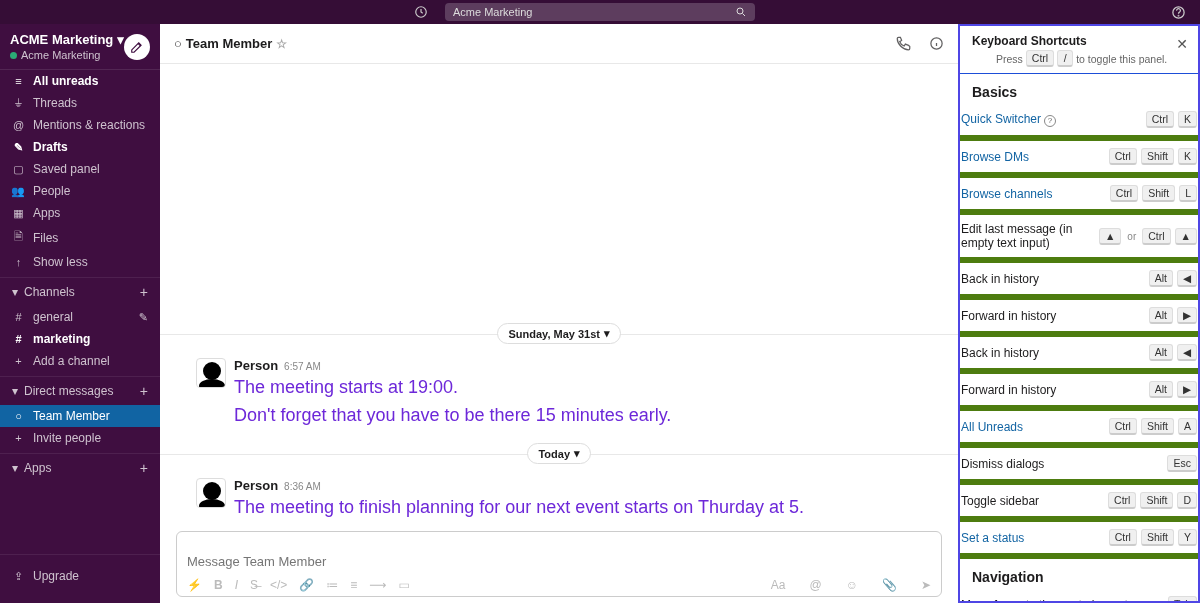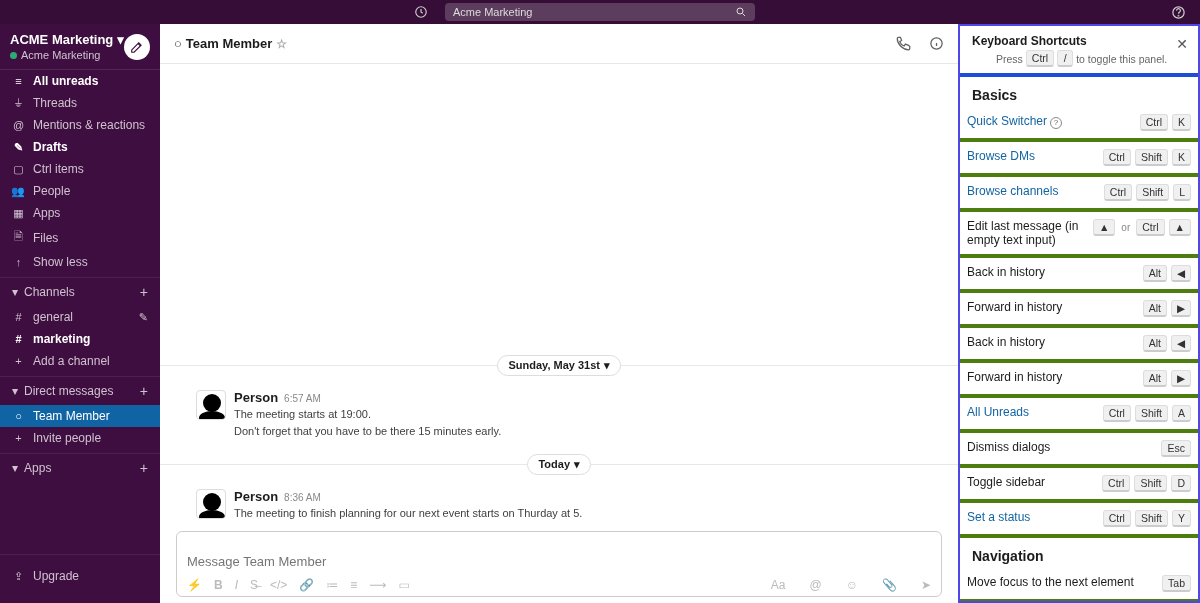--- a/index.html
+++ b/index.html
@@ -36,34 +36,34 @@
 .date-divider { display:flex; align-items:center; justify-content:center; position:relative; margin: 10px 0;}
 .date-divider::before { content:""; position:absolute; left:0; right:0; top:50%; height:1px; background:#e8e8e8;}
 .date-pill { background:#fff; border:1px solid #ddd; border-radius:12px; padding:3px 10px; font-size:11px; font-weight:600; color:#1d1c1d; position:relative; display:flex; align-items:center; gap:4px;}
 .msg { display:flex; gap:8px; padding: 4px 16px; margin-left: 20px; }
 .avatar { width:30px; height:30px; border-radius:4px; background:#fff; border:1px solid #ddd; flex-shrink:0; position:relative; overflow:hidden;}
 .avatar::before { content:""; position:absolute; width:18px; height:18px; background:#000; border-radius:50%; top:3px; left:6px;}
 .avatar::after { content:""; position:absolute; width:26px; height:14px; background:#000; border-radius:50% 50% 0 0; bottom:-6px; left:2px;}
 .msg-body .head { display:flex; gap:6px; align-items:baseline;}
 .msg-body .name { font-weight:700; font-size:13px; color:#1d1c1d;}
 .msg-body .time { font-size:10px; color:#888;}
-.msg-body .text { font-size:11px; color:#404040; line-height:1.5; margin-top:1px;}
+.msg-body .text { font-size:18px; color:#6d28d9; line-height:1.5; margin-top:1px;}
 .composer-wrap { padding: 0 16px 6px;}
 .composer { border:1px solid #ccc; border-radius:6px; padding: 20px 10px 4px;}
 .composer input { border:none; width:100%; font-size:13px; outline:none; color:#555;}
 .composer-tools { display:flex; align-items:center; gap:12px; margin-top:8px; color:#bbb; font-size:12px;}
 .composer-tools .right { margin-left:auto; display:flex; gap:24px;}
 
 .shortcuts { width: 240px; border: 2px solid #4f46e5; border-left:none; overflow-y:auto; font-size:12px; color:#1d1c1d; padding-bottom:20px;}
-.sc-header { padding: 8px 12px 6px; position:relative; border-bottom:4px solid #1d4ed8;}
+.sc-header { padding: 8px 12px 6px; position:relative; border-bottom:1px solid #1d4ed8;}
 .sc-header .title { font-weight:700; font-size:12px;}
 .sc-header .sub { font-size:10.5px; color:#666; margin-top:2px; display:flex; align-items:center; gap:3px;padding-left:24px;}
 .sc-header .close { position:absolute; right:10px; top:10px; color:#555; cursor:pointer; font-size:14px;}
 .sc-section-title { font-weight:700; font-size:14px; padding: 10px 12px 4px;}
-.sc-row { display:flex; align-items:flex-start; justify-content:space-between; padding: 7px 7px; border-bottom:4px solid #4d7c0f; gap:8px;}
+.sc-row { display:flex; align-items:center; justify-content:space-between; padding: 7px 1px; border-bottom:6px solid #4d7c0f; gap:8px;}
 .sc-row .label { flex:1; }
 .sc-row .label.link { color:#1264a3; cursor:pointer;}
 .keys { display:flex; gap:4px; align-items:center; flex-shrink:0;}
 .key { background:#f0f0f0; border:1px solid #ddd; border-bottom:2px solid #ccc; border-radius:3px; padding: 1px 5px; font-size:10.5px; color:#333; min-width:16px; text-align:center;}
 .or { font-size:10px; color:#888; padding:0 2px;}
 .qhelp { display:inline-flex; width:12px; height:12px; border:1px solid #888; border-radius:50%; font-size:8px; align-items:center; justify-content:center; margin-left:3px; color:#666;}
 
 svg { display:block; }
 </style>
 </head>
@@ -128,21 +128,21 @@
         <div class="nav-item">
           <span class="ico">@</span>
           <span>Mentions &amp; reactions</span>
         </div>
         <div class="nav-item bold">
           <span class="ico">✎</span>
           <span>Drafts</span>
         </div>
         <div class="nav-item">
           <span class="ico">▢</span>
-          <span>Ctrl items</span>
+          <span>Saved panel</span>
         </div>
         <div class="nav-item">
           <span class="ico">👥</span>
           <span>People</span>
         </div>
         <div class="nav-item">
           <span class="ico">▦</span>
           <span>Apps</span>
         </div>
         <div class="nav-item">

